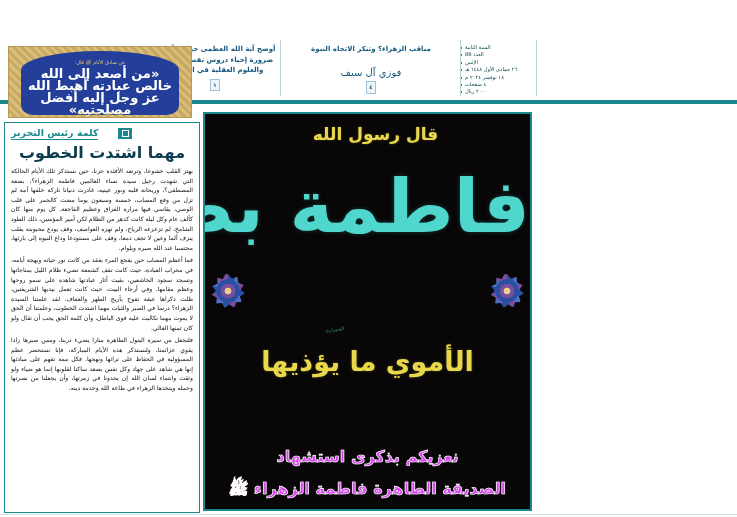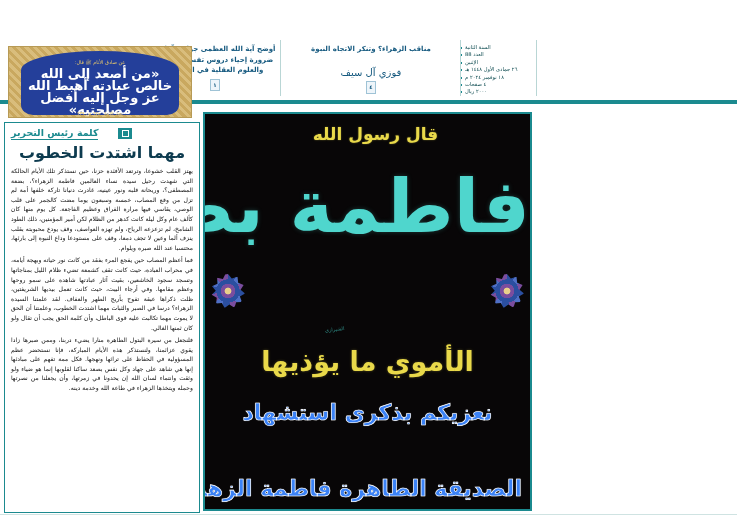--- a/index.html
+++ b/index.html
@@ -310,28 +310,27 @@
   .rosette-r { right: 6px; }
   .rosette-l { left: 6px; }
 
   .poster-banner {
     position: absolute;
     left: 0; right: 0; bottom: 4px;
     text-align: center;
     padding: 0 8px;
   }
   .banner-line {
-    font-size: 22px;
+    font-size: 16px;
     line-height: 32px;
     font-weight: bold;
-    color: #3b82f6;
+    color: #d946ef;
     -webkit-text-stroke: 0.6px #ffffff;
     text-shadow: 0 0 1px #ffffff, 1px 1px 0 rgba(0,0,0,.6);
     white-space: nowrap;
-    margin-top: 44px;
   }
 
   
   .page-foot {
     position: absolute;
     left: 0; right: 0; bottom: 0;
     height: 3px;
     background: #ffffff;
     border-top: 1px solid #cfe3e2;
   }

